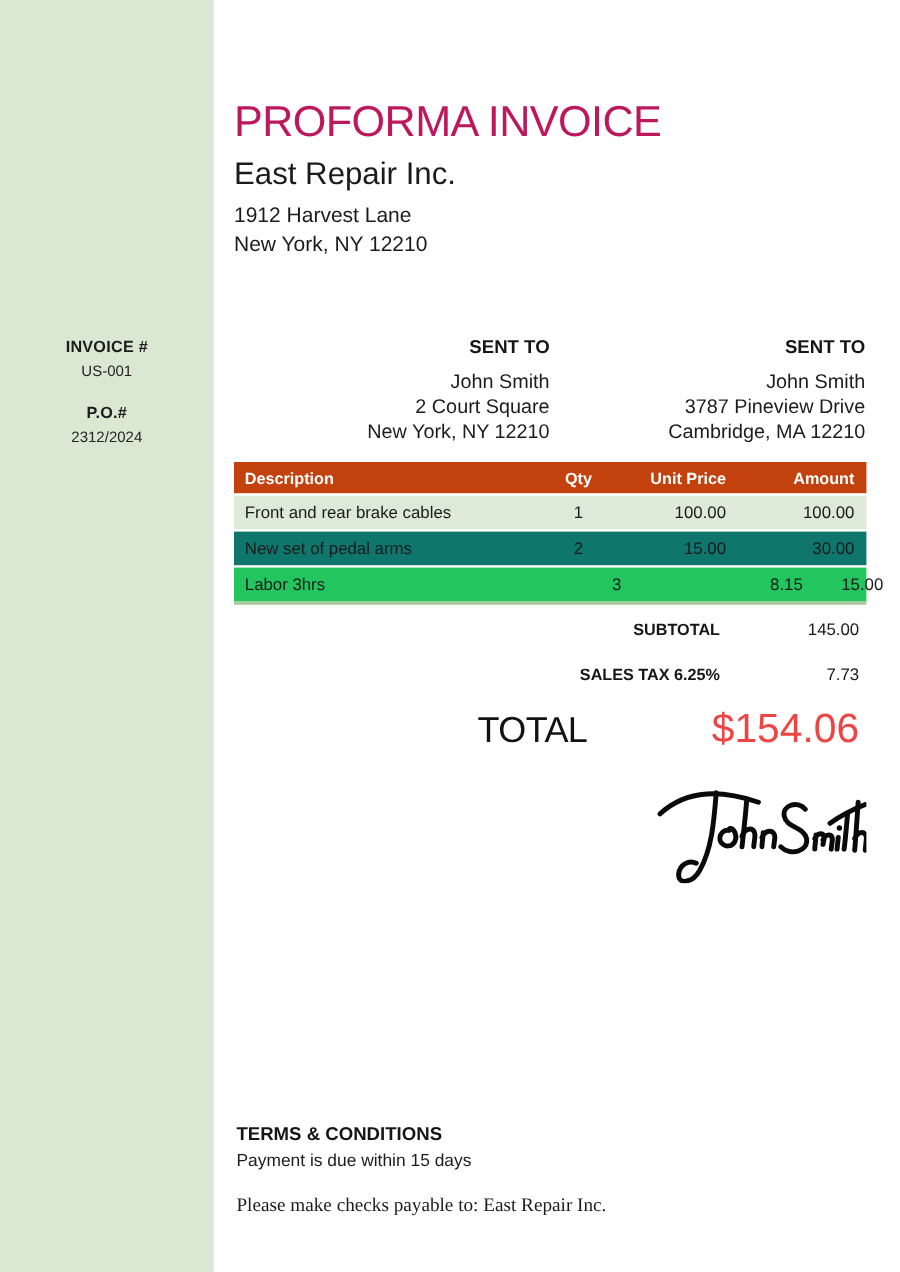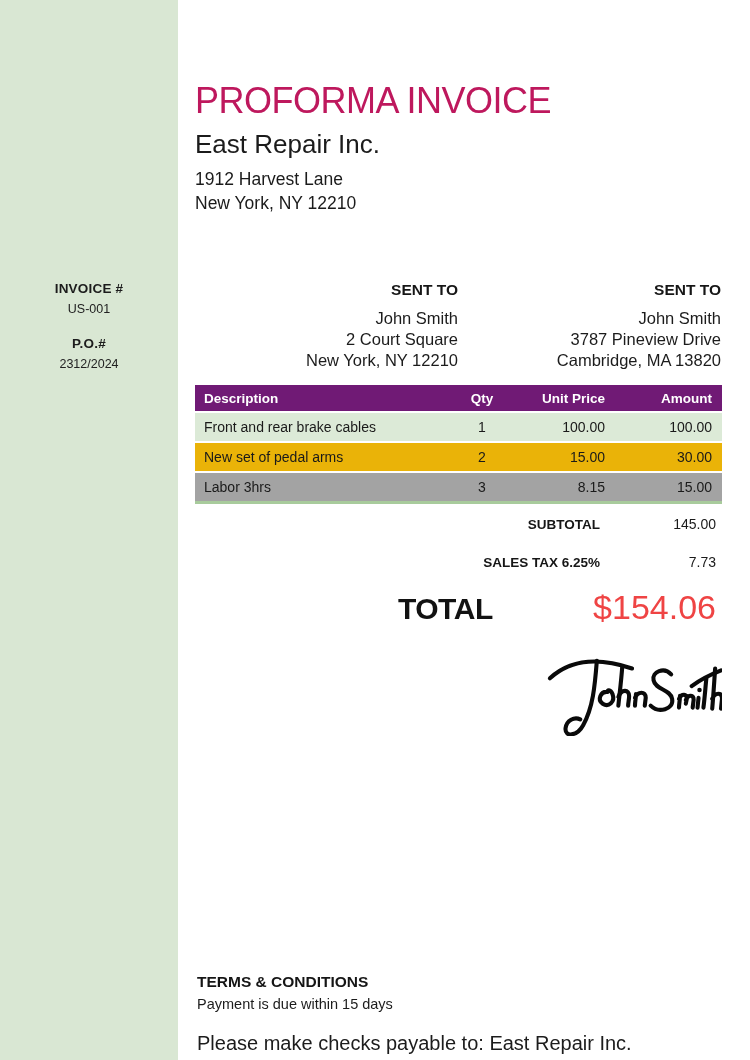--- a/index.html
+++ b/index.html
@@ -49,30 +49,30 @@
   .c-qty{text-align:center;}
   .c-unit{text-align:right;}
   .c-amount{text-align:right;padding-right:10px;}
 
   .tot-row{position:absolute;left:380px;width:336px;display:flex;align-items:baseline;}
   .row-subtotal{top:516px;}
   .row-tax{top:554px;}
   .tot-label{width:220px;text-align:right;font-size:13.5px;font-weight:700;color:#161616;}
   .tot-value{width:116px;text-align:right;font-size:14px;color:#1a1a1a;}
   .row-total{top:588px;left:398px;width:318px;justify-content:space-between;}
-  .grand-label{font-size:30px;font-weight:700;color:#121212;letter-spacing:-0.5px;}
+  .grand-label{font-size:30px;font-weight:400;color:#121212;letter-spacing:-0.5px;}
   .grand-value{font-size:34px;color:#ef4444;}
 
   .signature{position:absolute;left:546px;top:646px;width:176px;height:90px;}
   .signature svg{width:100%;height:100%;}
 
   .terms{position:absolute;left:197px;top:937px;width:480px;}
-  .terms-heading{font-size:15.5px;font-weight:700;color:#151515;margin-top:36px;}
+  .terms-heading{font-size:15.5px;font-weight:700;color:#151515;}
   .terms-line1{font-size:14.5px;margin-top:5px;color:#1c1c1c;}
-  .terms-line2{font-size:20px;margin-top:20px;color:#1c1c1c;}
+  .terms-line2{font-size:16px;margin-top:20px;color:#1c1c1c;font-family:Liberation Serif, serif;}
 </style>
 </head>
 <body>
 
 <div class="page">
 
   <div class="sidebar" style="background-color: rgb(217, 231, 211);"></div>
 
   <div class="sidebar-info">
     <div class="sb-label">INVOICE #</div>
@@ -98,45 +98,45 @@
         <div>John Smith</div>
         <div>2 Court Square</div>
         <div>New York, NY 12210</div>
       </div>
     </div>
     <div class="party">
       <div class="party-label">SENT TO</div>
       <div class="party-lines">
         <div>John Smith</div>
         <div>3787 Pineview Drive</div>
-        <div>Cambridge, MA 13820</div>
+        <div>Cambridge, MA 12210</div>
       </div>
     </div>
   </div>
 
   <div class="items">
-    <div class="t-head" style="background-color: #701a75;">
+    <div class="t-head" style="background-color: #c2410c;">
       <span class="c-desc">Description</span>
       <span class="c-qty">Qty</span>
       <span class="c-unit">Unit Price</span>
       <span class="c-amount">Amount</span>
     </div>
     <div class="t-row" style="background-color: rgb(220, 234, 215);">
       <span class="c-desc">Front and rear brake cables</span>
       <span class="c-qty">1</span>
       <span class="c-unit">100.00</span>
       <span class="c-amount">100.00</span>
     </div>
-    <div class="t-row" style="background-color: #eab308;">
+    <div class="t-row" style="background-color: #0f766e;">
       <span class="c-desc">New set of pedal arms</span>
       <span class="c-qty">2</span>
       <span class="c-unit">15.00</span>
       <span class="c-amount">30.00</span>
     </div>
-    <div class="t-row" style="background-color: #a3a3a3;">
+    <div class="t-row" style="background-color: #22c55e; gap: 32px;">
       <span class="c-desc">Labor 3hrs</span>
       <span class="c-qty">3</span>
       <span class="c-unit">8.15</span>
       <span class="c-amount">15.00</span>
     </div>
   </div>
 
   <div class="tot-row row-subtotal">
     <span class="tot-label">SUBTOTAL</span>
     <span class="tot-value">145.00</span>

